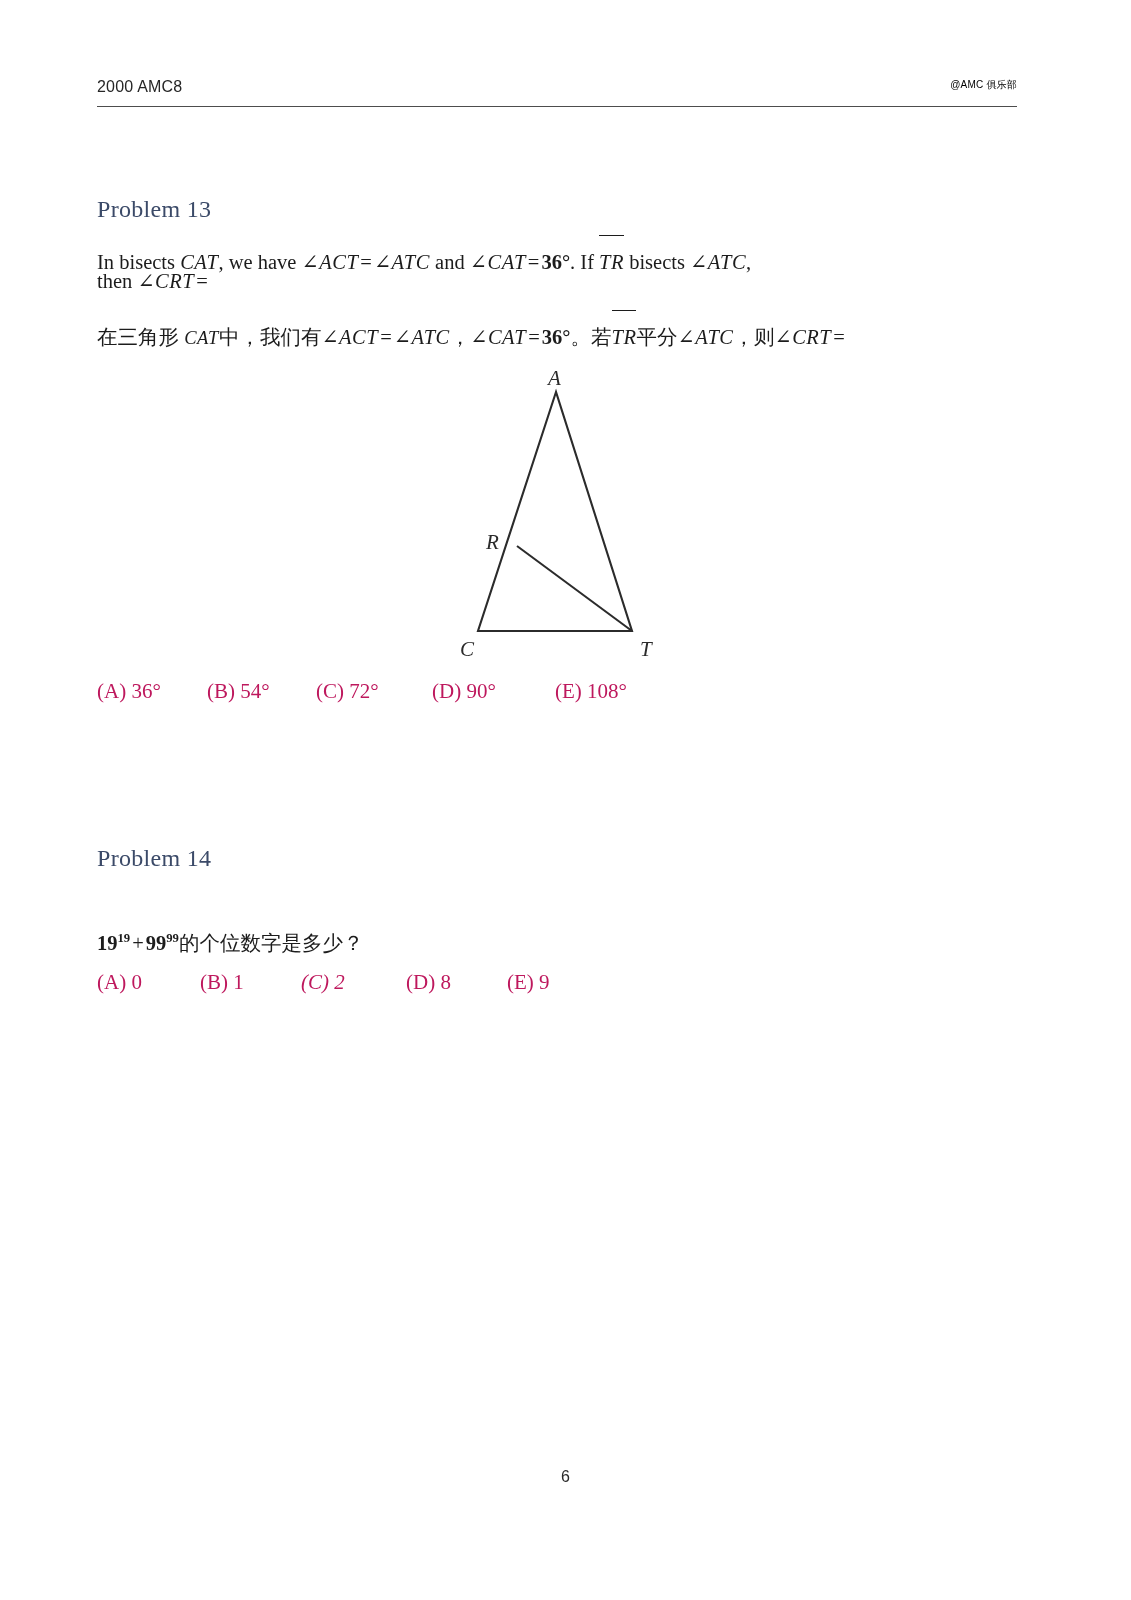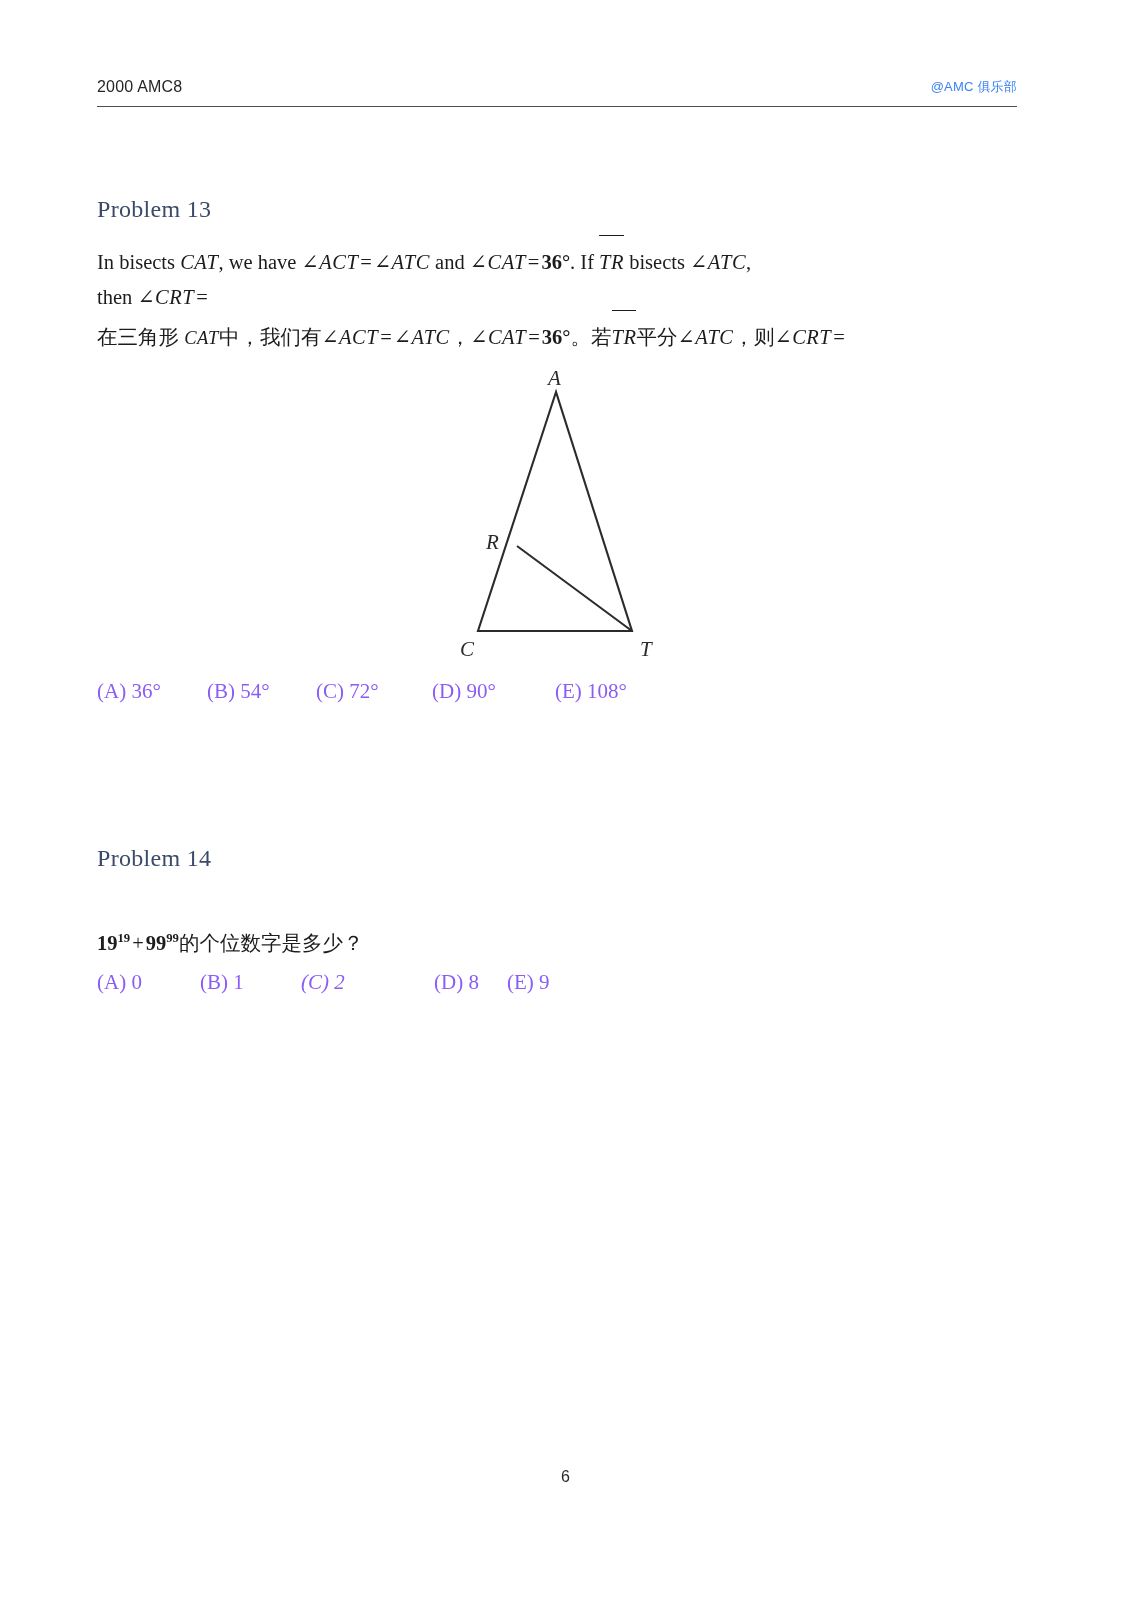--- a/index.html
+++ b/index.html
@@ -37,22 +37,22 @@
     font-family: "Liberation Sans", "DejaVu Sans", sans-serif;
     font-size: 16px;
     color: #262626;
     letter-spacing: .2px;
   }
   .header-right {
     position: absolute;
     right: 0;
     top: 0;
     font-family: "Liberation Sans", "DejaVu Sans", sans-serif;
-    font-size: 13px;
-    color: #3b82f6;
+    font-size: 10px;
+    color: #000000;
     letter-spacing: .2px;
     white-space: nowrap;
   }
   .header-rule {
     position: absolute;
     left: 97px;
     top: 106px;
     width: 920px;
     height: 0;
     border-top: 1.6px solid #4d4d4d;
@@ -79,21 +79,21 @@
     font-family: "Liberation Serif", "DejaVu Serif", serif;
     font-size: 20.5px;
     color: #1c1c1c;
     line-height: 31px;
     white-space: nowrap;
   }
   .choices {
     position: absolute;
     font-family: "Liberation Serif", "DejaVu Serif", serif;
     font-size: 21px;
-    color: #8b5cf6;
+    color: #be185d;
     white-space: nowrap;
   }
   .choices .ch {
     display: inline-block;
   }
 
   
   .mi {  
     font-family: "Liberation Serif", "DejaVu Serif", serif;
     font-style: italic;
@@ -163,21 +163,21 @@
     <span class="header-right">@AMC 俱乐部</span>
   </div>
   <div class="header-rule"></div>
 
   <div class="problem-title" style="left:97px; top:196px;">Problem 13</div>
 
   <div class="stmt" style="left:97px; top:235px;">
     <span>In bisects </span><span class="mi">CAT</span><span>, we have </span><span class="mi">∠ACT</span><span class="op mn">=</span><span class="mi">∠ATC</span><span> and </span><span class="mi">∠CAT</span><span class="op mn">=</span><span class="bold-n">36°</span><span>. If </span><span class="mi seg">TR</span><span> bisects </span><span class="mi">∠ATC</span><span>,</span>
   </div>
 
-  <div class="stmt" style="left:97px; top:282px;text-align:right;">
+  <div class="stmt" style="left:97px; top:266px;text-align:right;">
     <span>then </span><span class="mi">∠CRT</span><span class="op mn">=</span>
   </div>
 
   <div class="stmt-cn" style="left:97px; top:310px;">
     <span>在三角形 </span><span class="mi-sm">CAT</span><span>中，我们有</span><span class="mi">∠ACT</span><span class="op mn">=</span><span class="mi">∠ATC</span><span>，</span><span class="mi">∠CAT</span><span class="op mn">=</span><span class="bold-n">36°</span><span>。若</span><span class="mi seg">TR</span><span>平分</span><span class="mi">∠ATC</span><span>，则</span><span class="mi">∠CRT</span><span class="op mn">=</span>
   </div>
 
   <div class="figure">
     <svg width="270" height="310" viewBox="0 0 270 310">
 
@@ -195,18 +195,18 @@
   </div>
 
   <div class="problem-title" style="left:97px; top:845px;">Problem 14</div>
 
 
   <div class="stmt-cn" style="left:97px; top:928px;">
     <span class="bold-n">19</span><sup class="pw">19</sup><span class="op mn">+</span><span class="bold-n">99</span><sup class="pw">99</sup><span>的个位数字是多少？</span>
   </div>
 
   <div class="choices" style="left:97px; top:970px;">
-    <span class="ch" style="width:103px;"><span>(A)</span> <span>0</span></span><span class="ch" style="width:101px;"><span>(B)</span> <span>1</span></span><span class="ch" style="width:105px;font-style:italic;"><span>(C)</span> <span>2</span></span><span class="ch" style="width:101px;text-align:center;"><span>(D)</span> <span>8</span></span><span class="ch"><span>(E)</span> <span>9</span></span>
+    <span class="ch" style="width:103px;"><span>(A)</span> <span>0</span></span><span class="ch" style="width:101px;"><span>(B)</span> <span>1</span></span><span class="ch" style="width:105px;font-style:italic;"><span>(C)</span> <span>2</span></span><span class="ch" style="width:101px;"><span>(D)</span> <span>8</span></span><span class="ch"><span>(E)</span> <span>9</span></span>
   </div>
 
   <div class="page-number">6</div>
 
 </div>
 
 </body></html>

